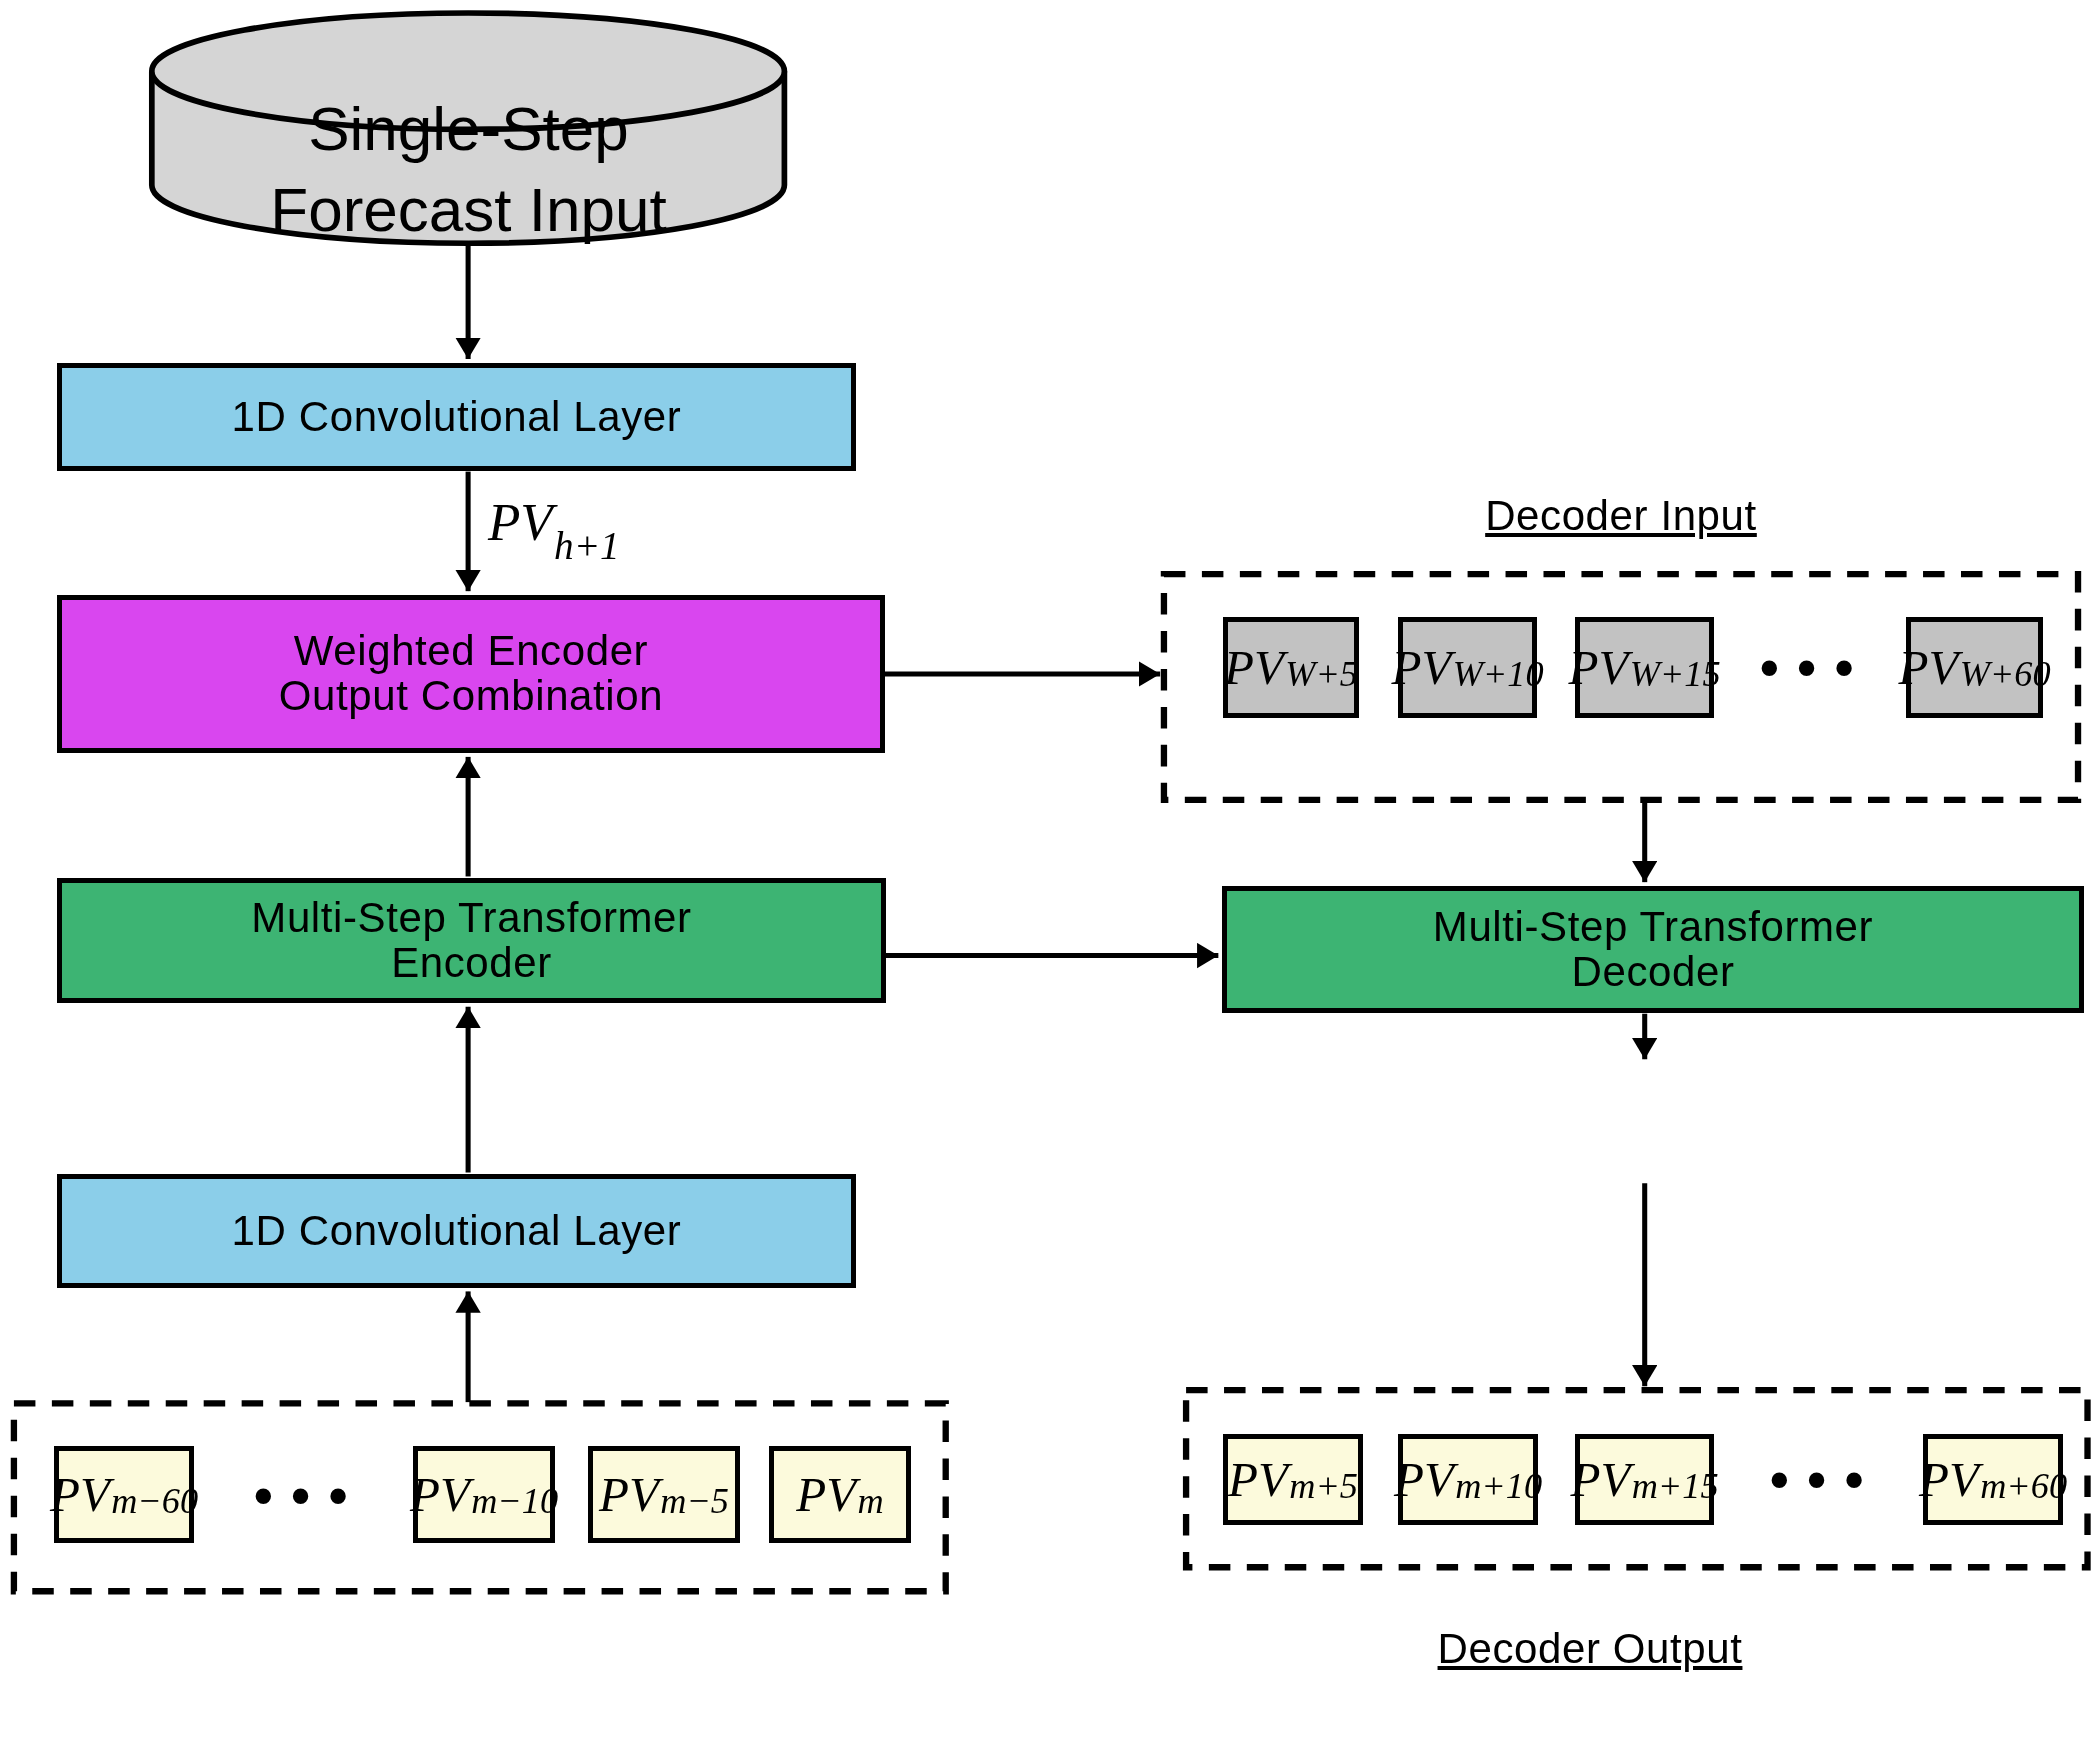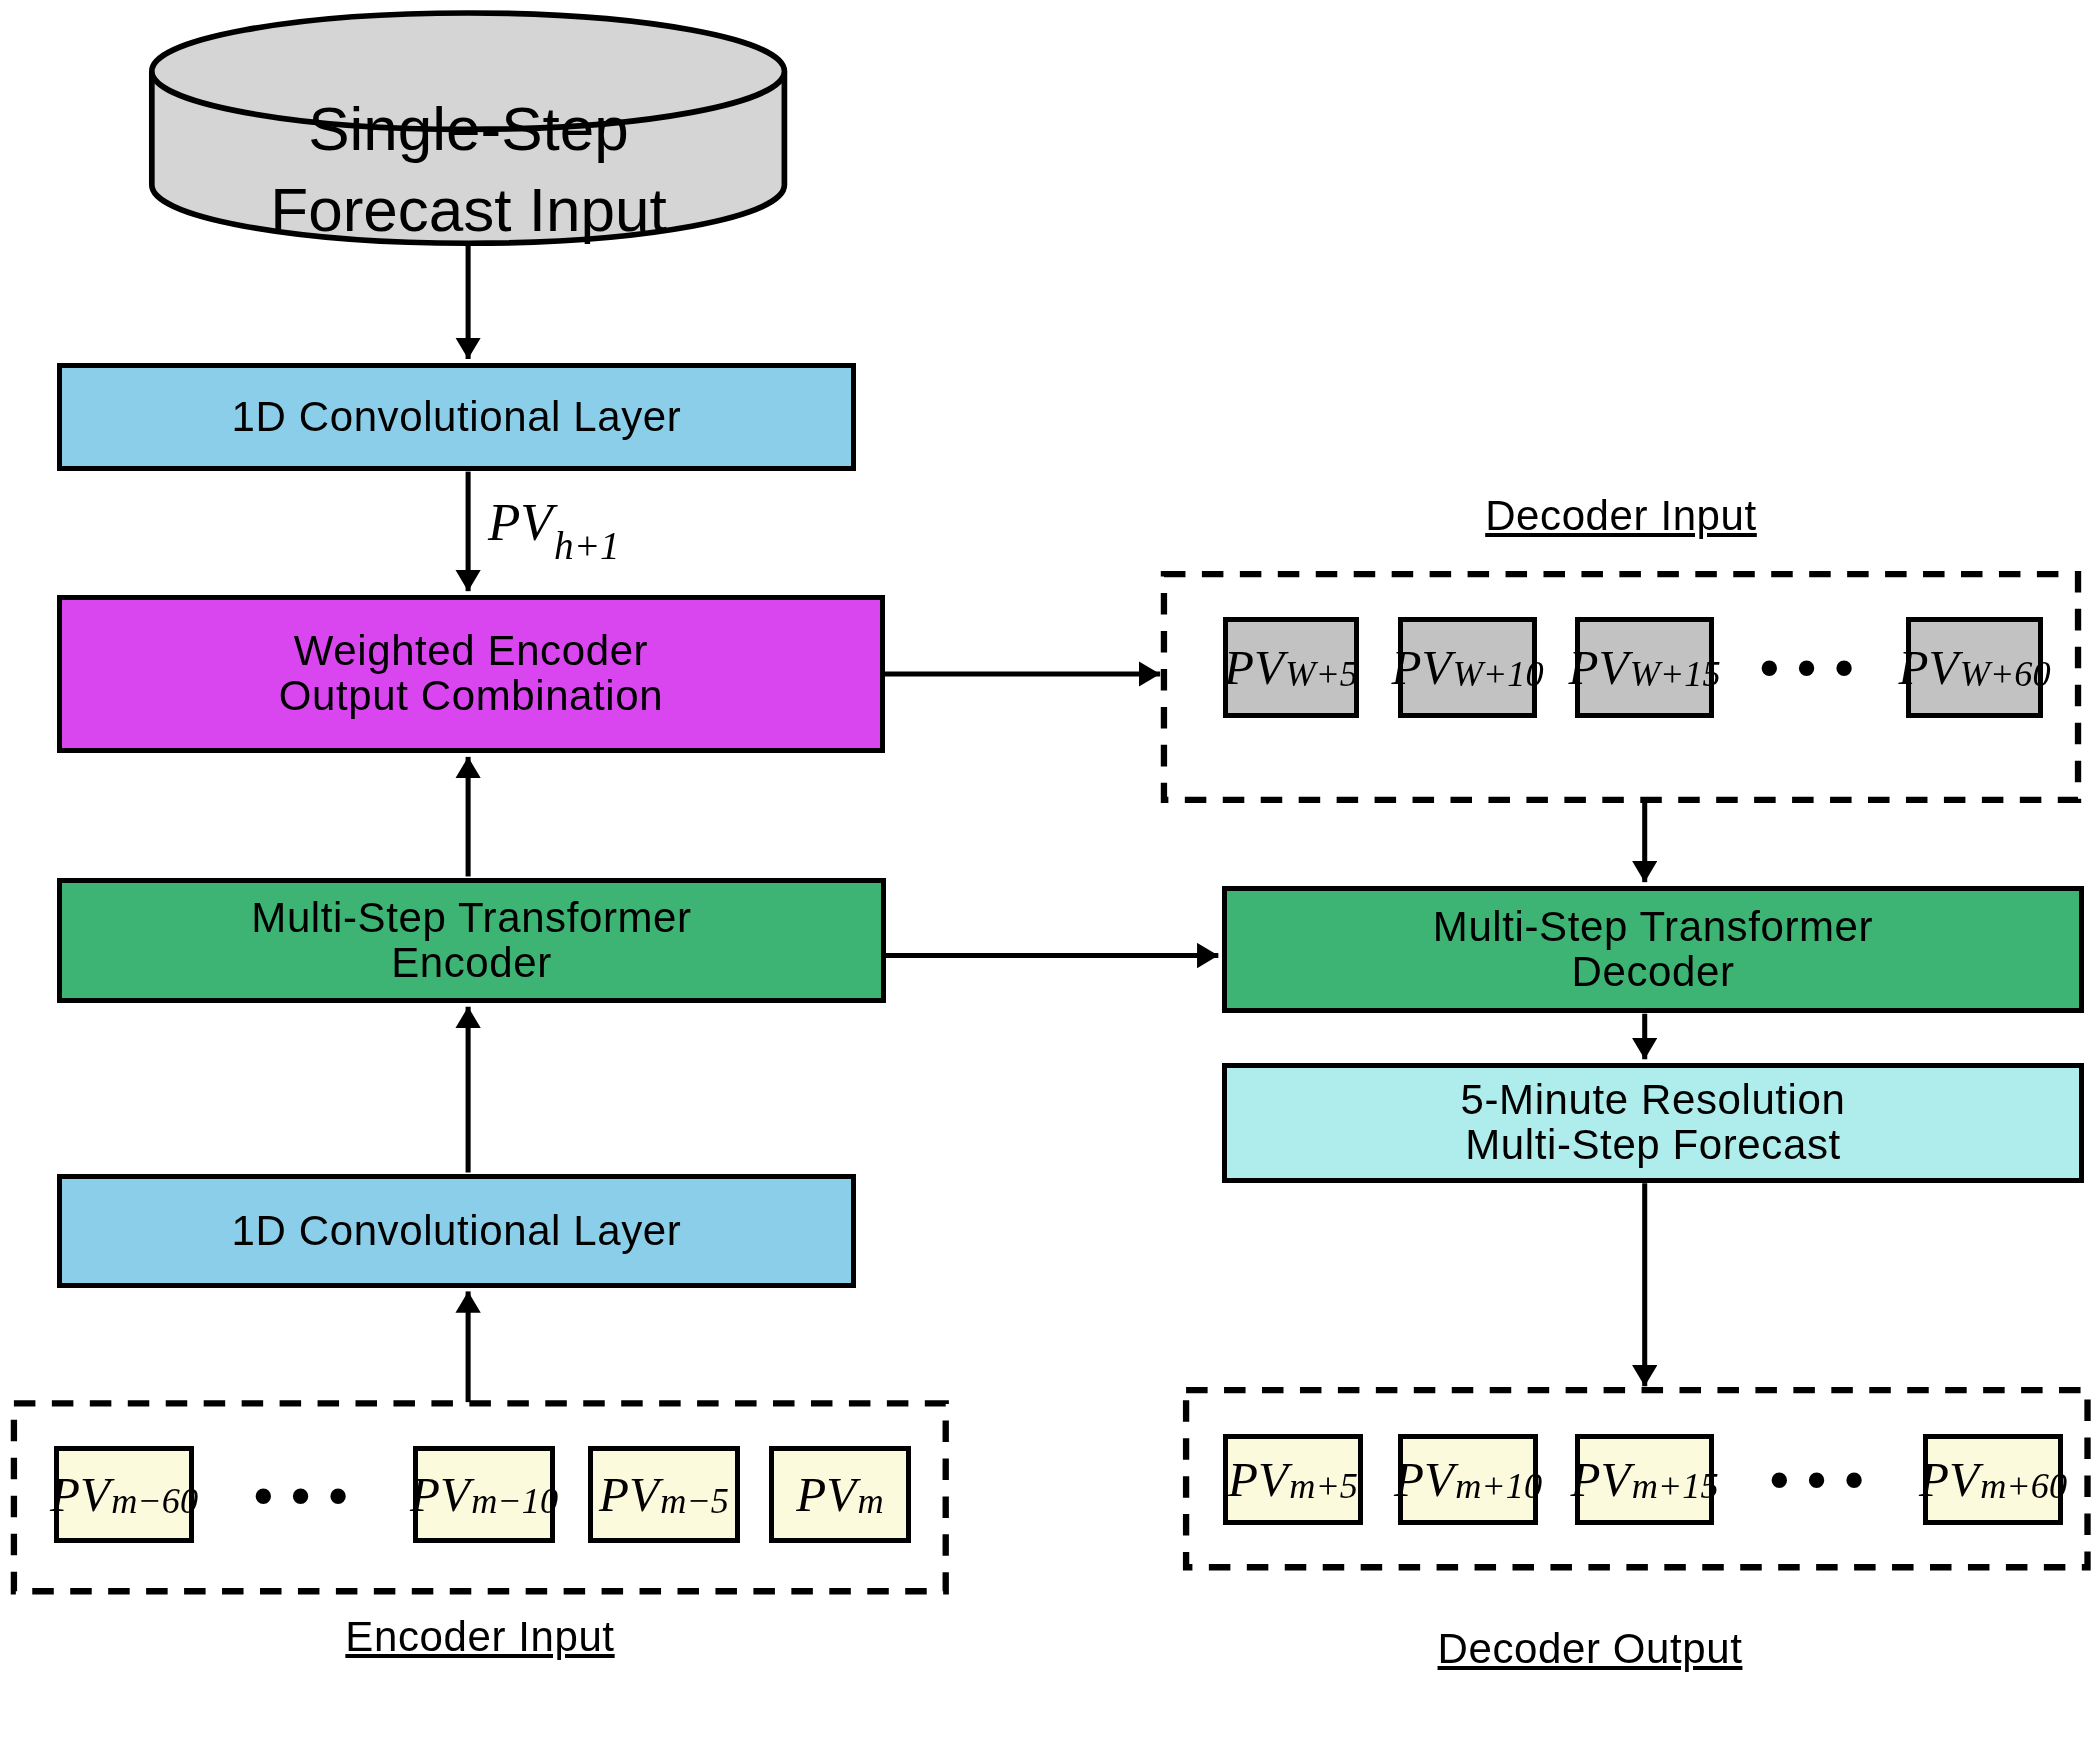--- a/index.html
+++ b/index.html
@@ -96,21 +96,20 @@
       <sub class="pvsub">m−10</sub>
   </div>
   <div class="token yellowtok" style="left:588px;top:1446px;width:152px;height:97px;">
     <span>PV</span>
       <sub class="pvsub">m−5</sub>
   </div>
   <div class="token yellowtok" style="left:769px;top:1446px;width:142px;height:97px;">
     <span>PV</span>
       <sub class="pvsub">m</sub>
   </div>
-  <div class="section-title" style="left:14px;top:1596px;width:932px;height:82px;">Encoder Input</div>
 
   <div class="section-title" style="left:1164px;top:478px;width:914px;height:76px;">Decoder Input</div>
   <div class="token graytok" style="left:1223px;top:617px;width:136px;height:101px;">
     <span>PV</span>
       <sub class="pvsub">W+5</sub>
   </div>
   <div class="token graytok" style="left:1398px;top:617px;width:139px;height:101px;">
     <span>PV</span>
       <sub class="pvsub">W+10</sub>
   </div>
@@ -122,24 +121,20 @@
   <div class="token graytok" style="left:1906px;top:617px;width:137px;height:101px;">
     <span>PV</span>
       <sub class="pvsub">W+60</sub>
   </div>
 
   <div class="box green" style="left:1222px;top:886px;width:862px;height:127px;">
     <span>Multi-Step Transformer</span>
     <span>Decoder</span>
   </div>
 
-  <div class="box cyan" style="left:1222px;top:1063px;width:862px;height:120px;">
-    <span>5-Minute Resolution</span>
-    <span>Multi-Step Forecast</span>
-  </div>
 
   <div class="token yellowtok" style="left:1223px;top:1434px;width:140px;height:91px;">
     <span>PV</span>
       <sub class="pvsub">m+5</sub>
   </div>
   <div class="token yellowtok" style="left:1398px;top:1434px;width:140px;height:91px;">
     <span>PV</span>
       <sub class="pvsub">m+10</sub>
   </div>
   <div class="token yellowtok" style="left:1575px;top:1434px;width:139px;height:91px;">

